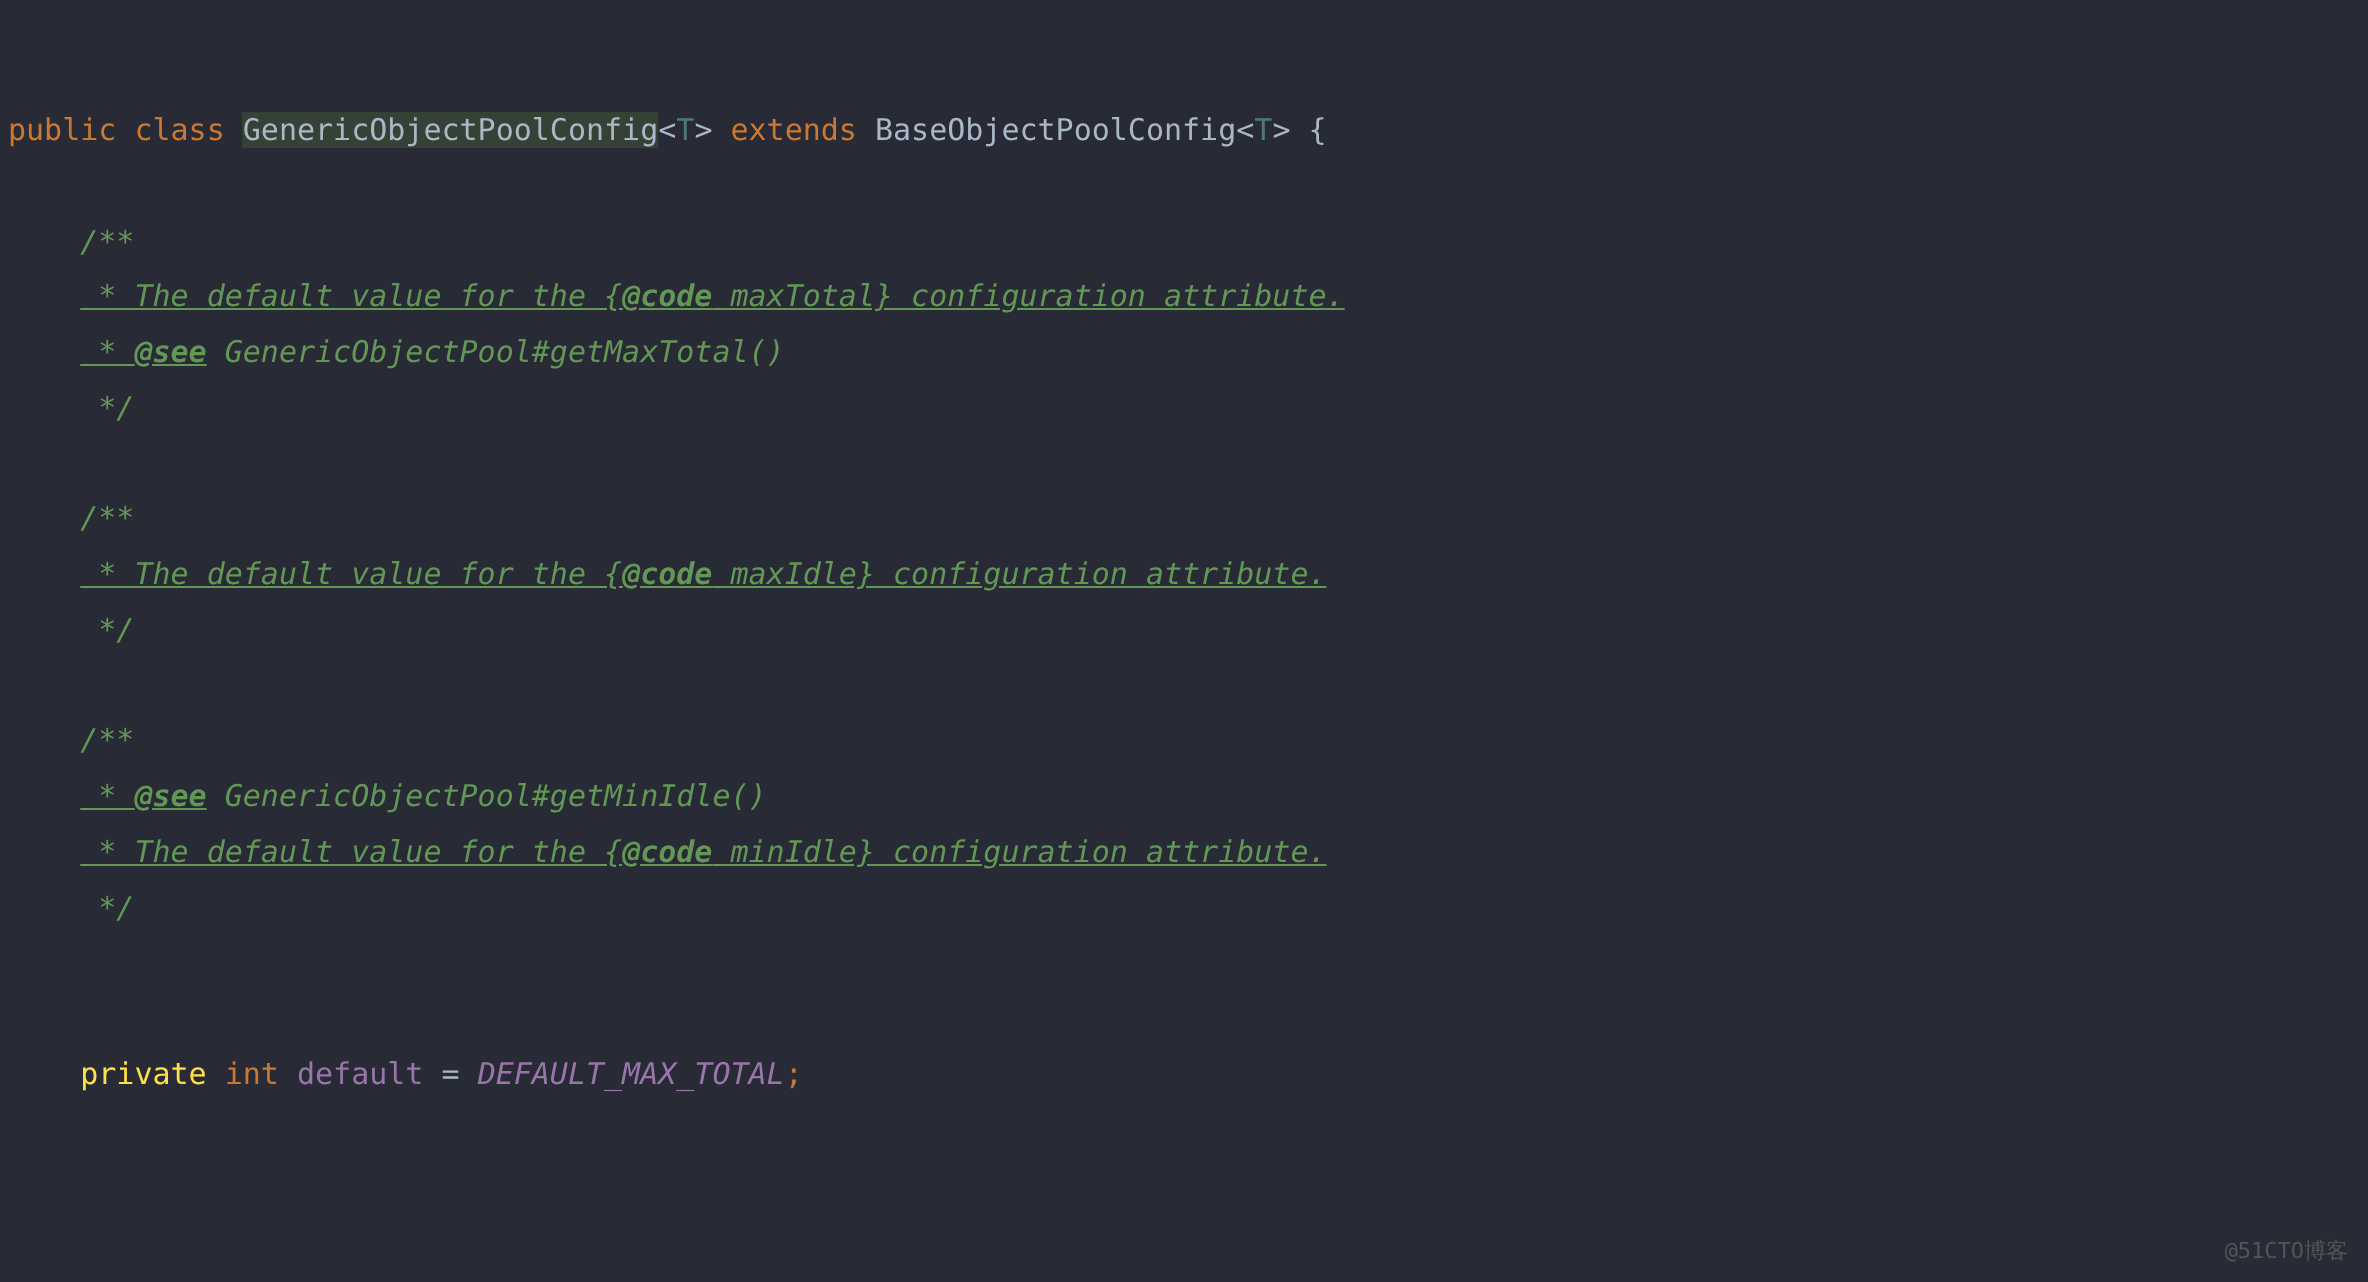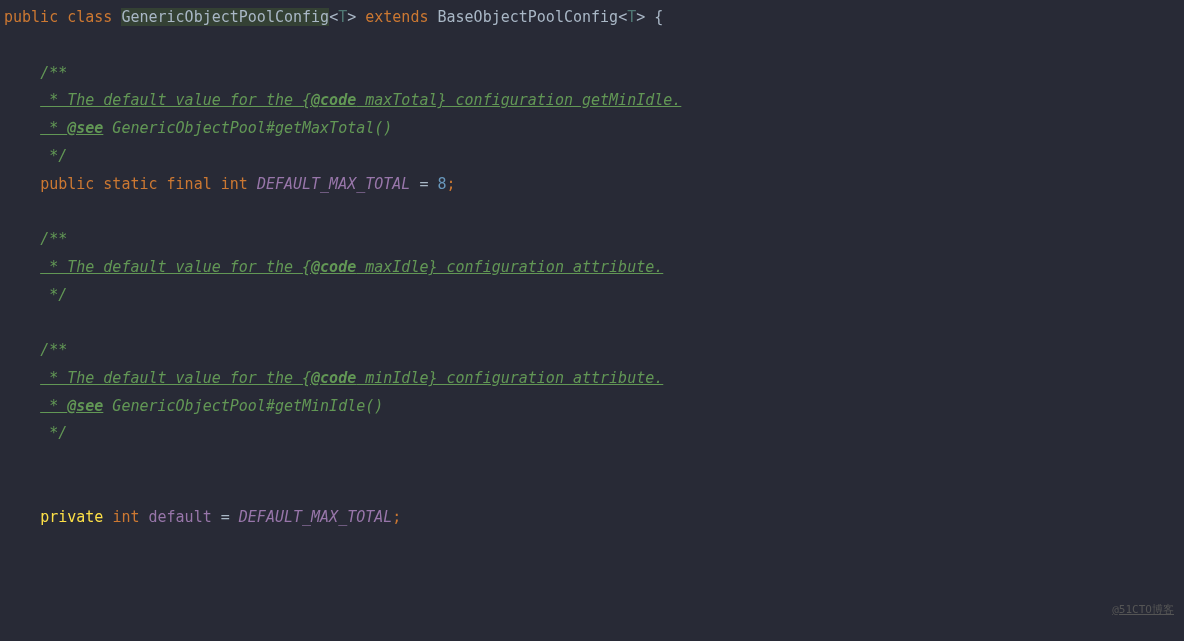--- a/index.html
+++ b/index.html
@@ -15,20 +15,21 @@
       color: #d4d4d4;
       padding: 0;
       width: 1184px;
       height: 641px;
       overflow: hidden;
       position: relative;
       font-style: italic;
     }
     .code-container {
       padding: 4px;
+      margin-top: 48px;
     }
     .line {
       white-space: pre;
       padding-left: 0px;
     }
     .keyword-public { color: #cc7832; font-style: normal; }
     .keyword-class { color: #cc7832; font-style: normal; }
     .keyword-extends { color: #cc7832; font-style: normal; }
     .keyword-static { color: #cc7832; font-style: normal; }
     .keyword-final { color: #cc7832; font-style: normal; }
@@ -43,46 +44,44 @@
     .comment-text { color: #629755; text-decoration: underline; }
     .javadoc-tag { color: #629755; font-weight: bold; text-decoration: underline; text-align: center; }
     .javadoc-ref { color: #629755; }
     .constant-name { color: #9876aa; font-style: italic; }
     .field-name { color: #9876aa; font-style: normal; }
     .operator { color: #a9b7c6; font-style: normal; }
     .number { color: #6897bb; font-style: normal; }
     .semicolon { color: #cc7832; font-style: normal; }
     .watermark {
       position: absolute;
-      bottom: 21px;
+      bottom: 5px;
       right: 10px;
       color: #555;
       font-size: 11px;
       font-style: normal;
-      text-decoration: underline;
     }
   </style>
 </head>
 <body>
 
 <div class="code-container">
 <div class="line"><span class="keyword-public">public</span> <span class="keyword-class">class</span> <span class="class-name-highlight">GenericObjectPoolConfig</span><span class="angle-bracket">&lt;</span><span class="generic-t">T</span><span class="angle-bracket">&gt;</span> <span class="keyword-extends">extends</span> <span class="class-name">BaseObjectPoolConfig</span><span class="angle-bracket">&lt;</span><span class="generic-t">T</span><span class="angle-bracket">&gt;</span> <span class="brace">{</span></div>
 <div class="line"> </div>
 <div class="line">    <span class="comment-delim">/**</span></div>
-<div class="line">    <span class="comment-text"> * The default value for the {</span><span class="javadoc-tag">@code</span><span class="comment-text"> maxTotal} configuration getMinIdle.</span></div>
+<div class="line">    <span class="comment-text"> * The default value for the {</span><span class="javadoc-tag">@code</span><span class="comment-text"> maxTotal} configuration attribute.</span></div>
 <div class="line">    <span class="comment-text"> * </span><span class="javadoc-tag">@see</span><span class="javadoc-ref"> GenericObjectPool#getMaxTotal()</span></div>
 <div class="line">    <span class="comment-delim"> */</span></div>
-<div class="line">    <span class="keyword-public">public</span> <span class="keyword-static">static</span> <span class="keyword-final">final</span> <span class="keyword-int">int</span> <span class="constant-name">DEFAULT_MAX_TOTAL</span><span class="operator"> = </span><span class="number">8</span><span class="semicolon">;</span></div>
 <div class="line"> </div>
 <div class="line">    <span class="comment-delim">/**</span></div>
 <div class="line">    <span class="comment-text"> * The default value for the {</span><span class="javadoc-tag">@code</span><span class="comment-text"> maxIdle} configuration attribute.</span></div>
 <div class="line">    <span class="comment-delim"> */</span></div>
 <div class="line"> </div>
 <div class="line">    <span class="comment-delim">/**</span></div>
+<div class="line">    <span class="comment-text"> * </span><span class="javadoc-tag">@see</span><span class="javadoc-ref"> GenericObjectPool#getMinIdle()</span></div>
 <div class="line">    <span class="comment-text"> * The default value for the {</span><span class="javadoc-tag">@code</span><span class="comment-text"> minIdle} configuration attribute.</span></div>
-<div class="line">    <span class="comment-text"> * </span><span class="javadoc-tag">@see</span><span class="javadoc-ref"> GenericObjectPool#getMinIdle()</span></div>
 <div class="line">    <span class="comment-delim"> */</span></div>
 <div class="line"> </div>
 <div class="line"> </div>
 <div class="line">    <span class="keyword-private">private</span> <span class="keyword-int">int</span> <span class="field-name">default</span><span class="operator"> = </span><span class="constant-name">DEFAULT_MAX_TOTAL</span><span class="semicolon">;</span></div>
 </div>
 
 <div class="watermark">@51CTO博客</div>
 
 </body></html>

